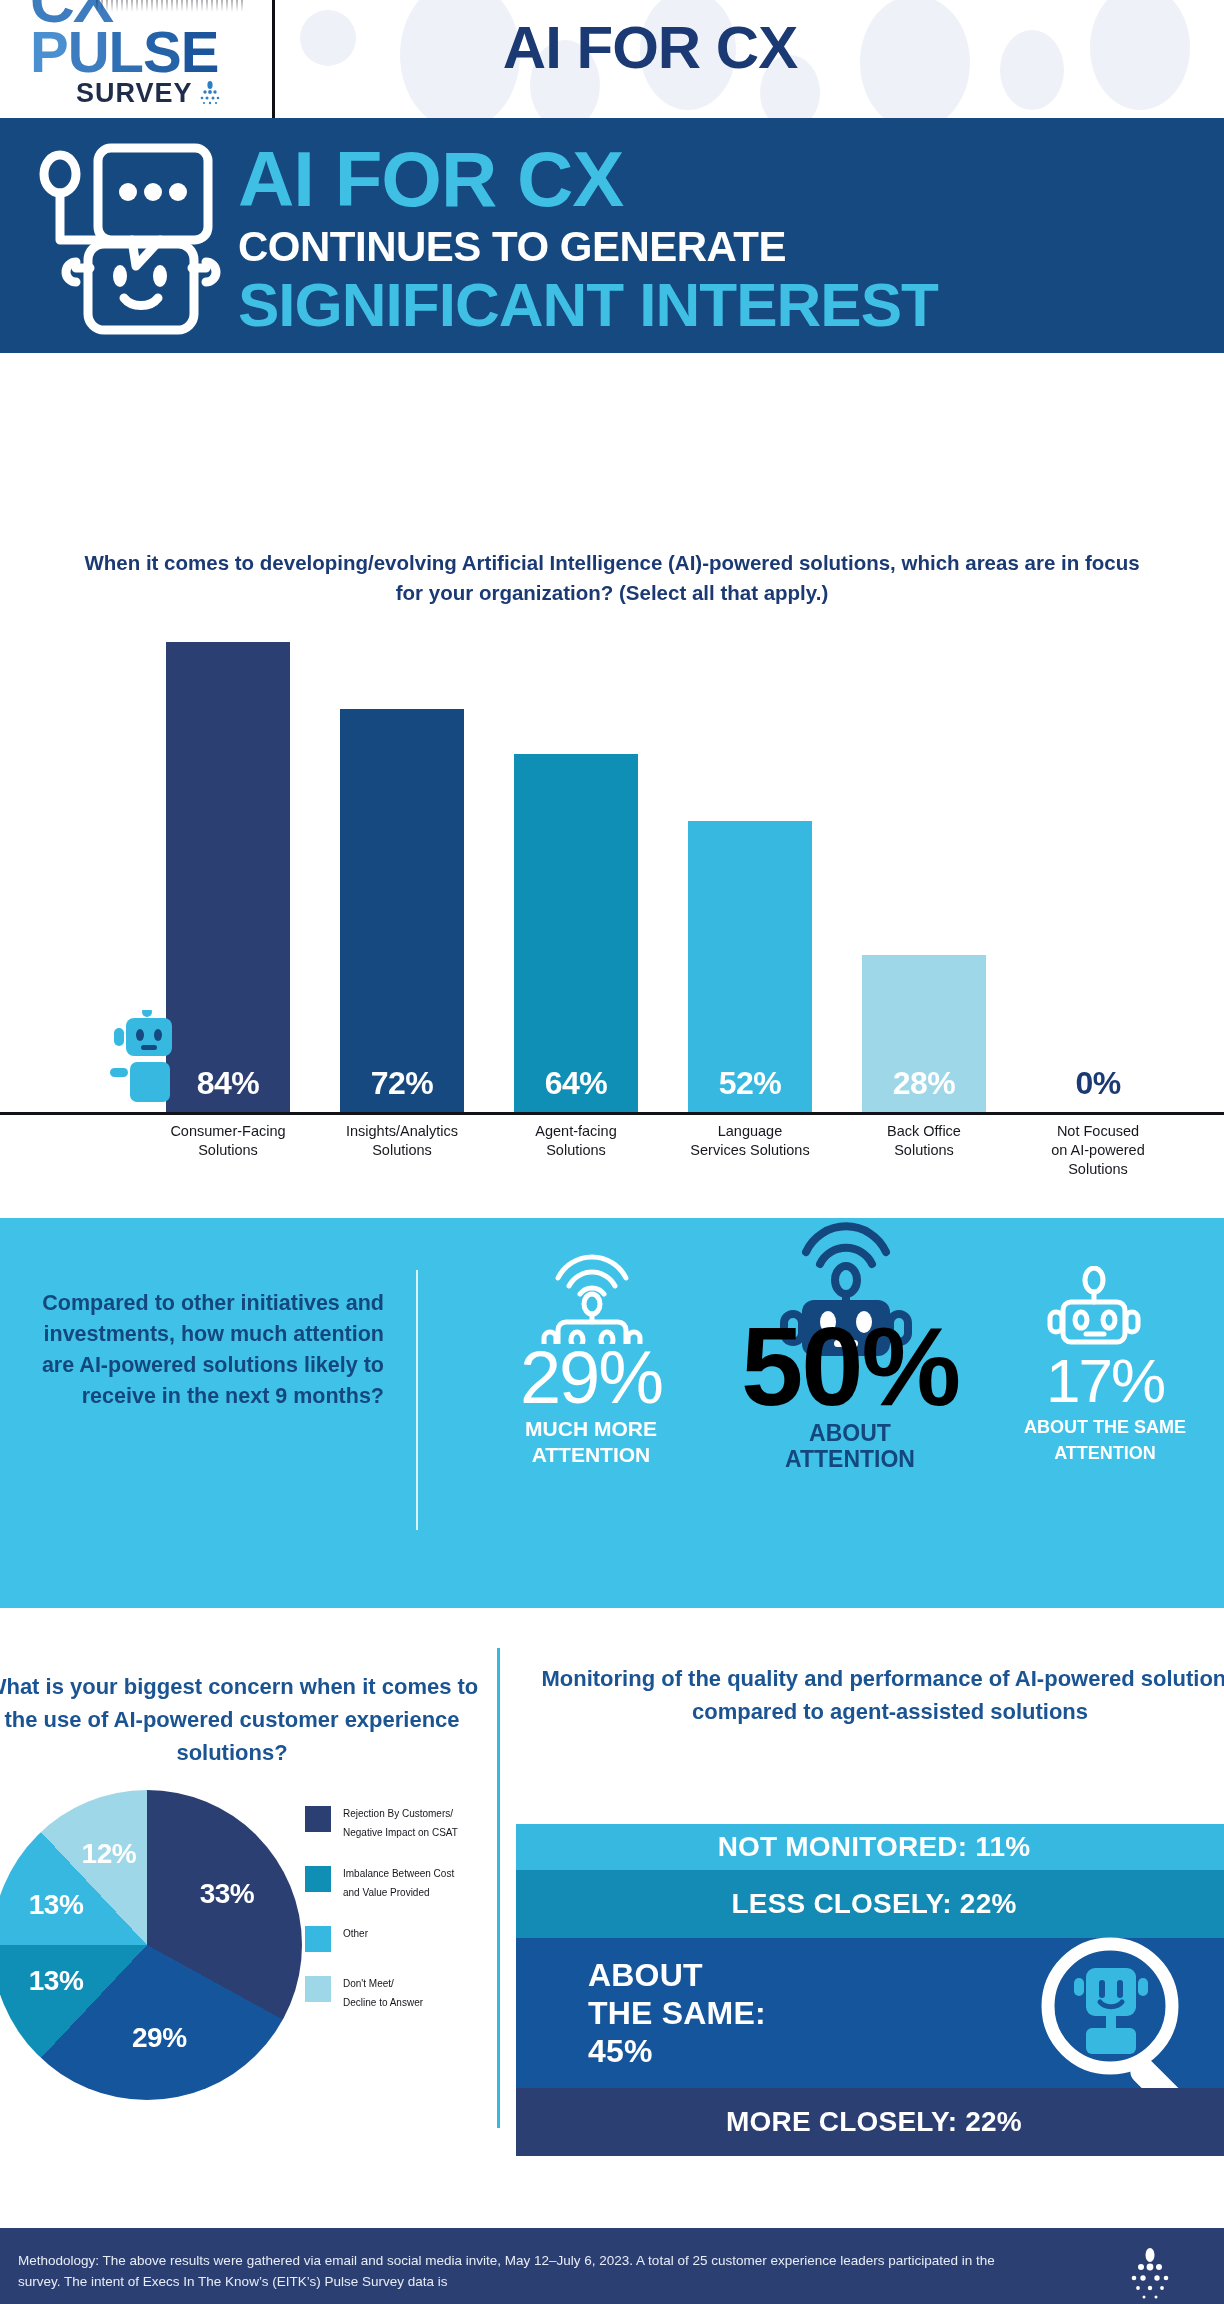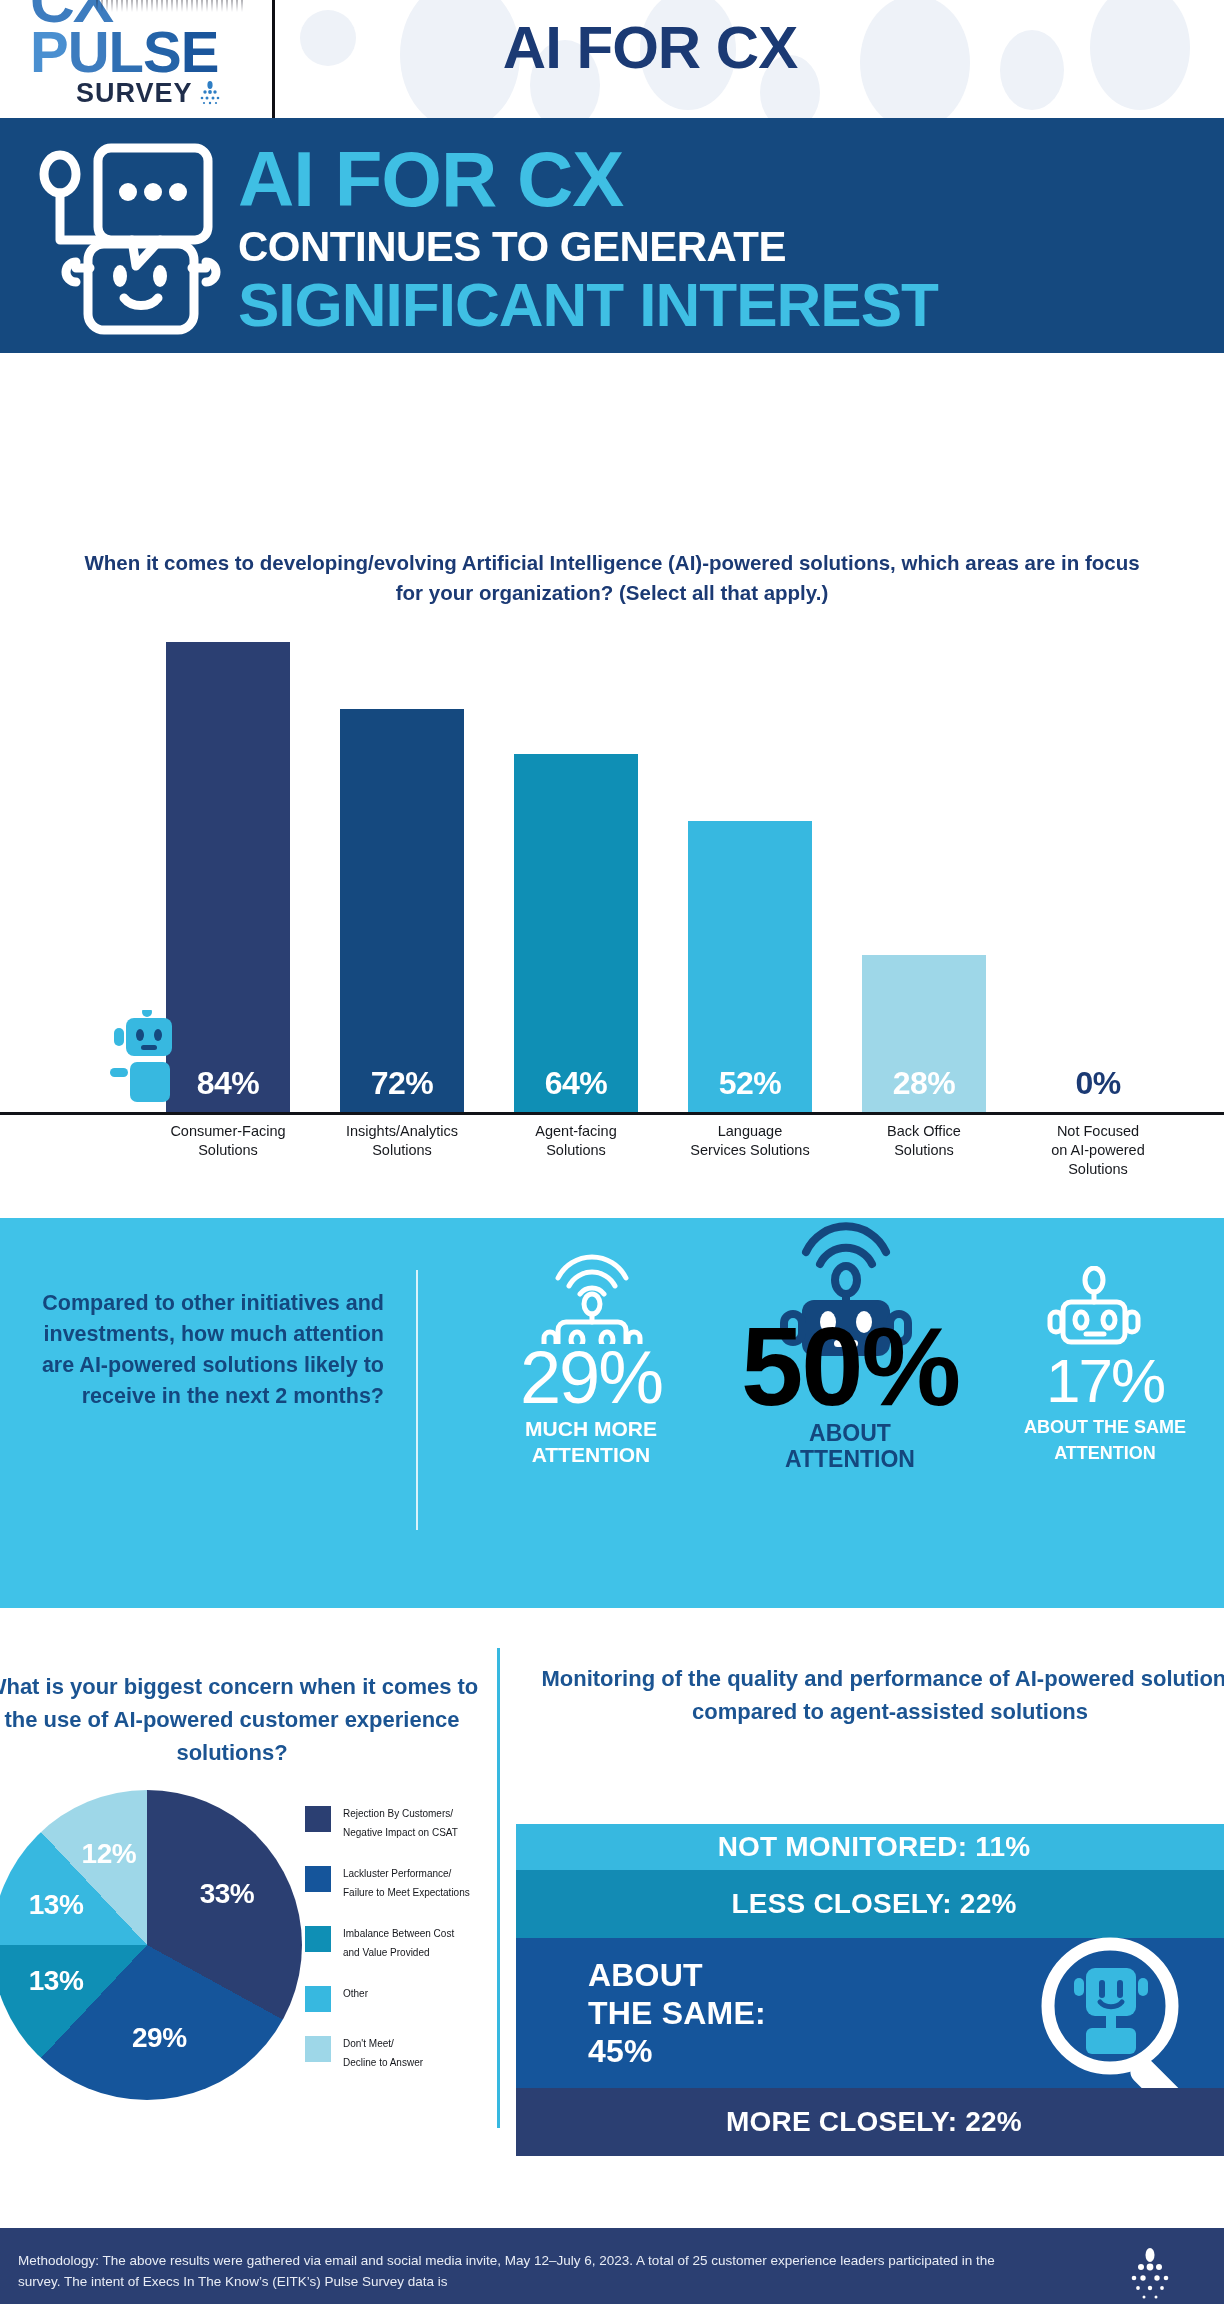--- a/index.html
+++ b/index.html
@@ -354,21 +354,21 @@
         <div>Solutions</div>
       </div>
       <div class="bar-label" style="left: 857px; top: 0px;">
         <div>Not Focused</div>
         <div>on AI-powered</div>
         <div>Solutions</div>
       </div>
     </div>
 
   <div class="attention">
-    <div class="att-q">Compared to other initiatives and investments, how much attention are AI-powered solutions likely to receive in the next 2 months?</div>
+    <div class="att-q">Compared to other initiatives and investments, how much attention are AI-powered solutions likely to receive in the next 9 months?</div>
     <div class="att-divider"></div>
 
     <svg class="att-icon i1" viewBox="0 0 112 104">
       <g fill="none" stroke="#ffffff" stroke-width="5" stroke-linecap="round">
         <path d="M22 38 a38 38 0 0 1 68 0"></path>
         <path d="M33 46 a26 26 0 0 1 46 0"></path>
         <path d="M44 54 a15 15 0 0 1 24 0"></path>
         <ellipse cx="56" cy="64" rx="8" ry="10"></ellipse>
         <path d="M56 74 v8"></path>
         <rect x="22" y="82" width="68" height="40" rx="8"></rect>
@@ -448,27 +448,20 @@
           <div class="pie-lab" style="left: 36.8038px; top: 98.8341px;">13%</div>
           <div class="pie-lab" style="left: 89.6232px; top: 47.6485px;">12%</div>
         </div>
     </div>
     <div class="legend" id="legend-host">
         <div class="legend-row">
           <div class="legend-sw" style="background: rgb(43, 63, 114);"></div>
           <div class="legend-tx">
             <div>Rejection By Customers/</div>
             <div>Negative Impact on CSAT</div>
-          </div>
-        </div>
-        <div class="legend-row">
-          <div class="legend-sw" style="background: rgb(21, 85, 155);"></div>
-          <div class="legend-tx">
-            <div>Lackluster Performance/</div>
-            <div>Failure to Meet Expectations</div>
           </div>
         </div>
         <div class="legend-row">
           <div class="legend-sw" style="background: rgb(15, 143, 181);"></div>
           <div class="legend-tx">
             <div>Imbalance Between Cost</div>
             <div>and Value Provided</div>
           </div>
         </div>
         <div class="legend-row">

